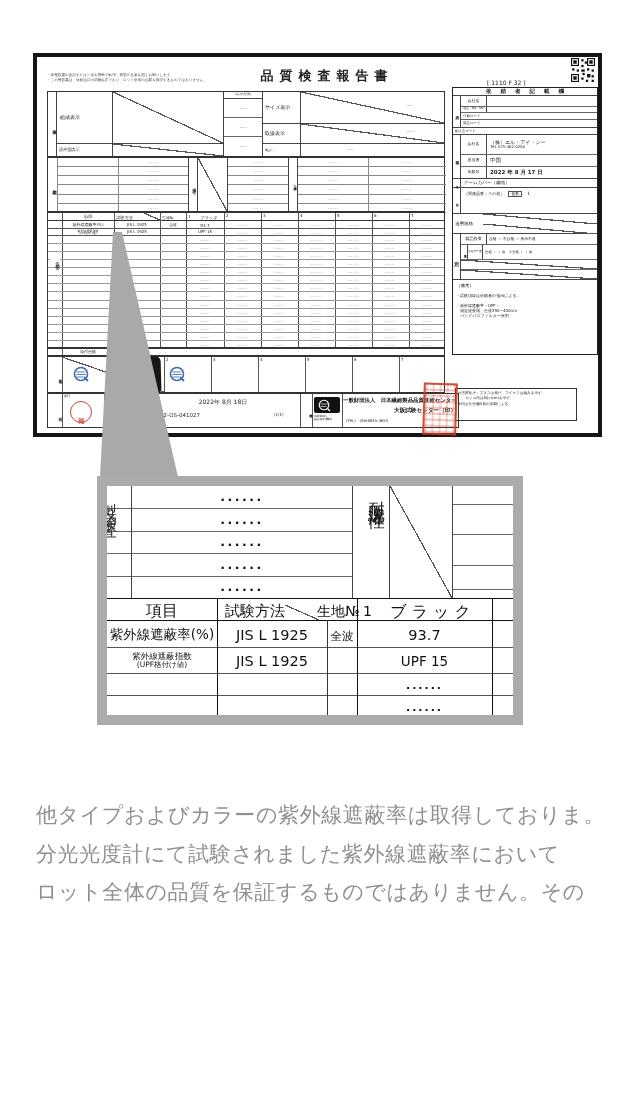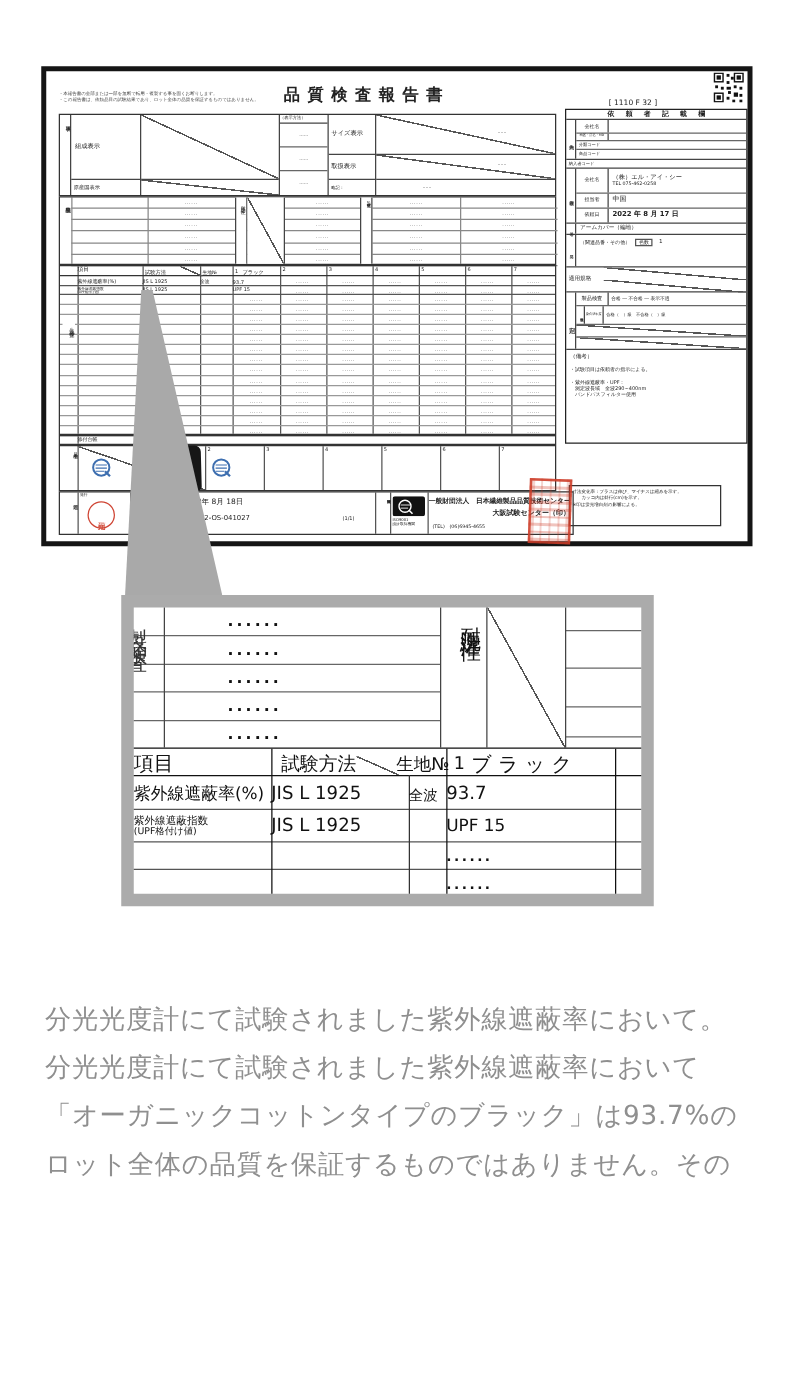--- a/index.html
+++ b/index.html
@@ -1,20 +1,20 @@
 <!DOCTYPE html>
 <html><head>
 <meta charset="utf-8">
 <style>
 *{margin:0;padding:0;box-sizing:border-box}
 html,body{width:640px;height:1118px;background:#fff;overflow:hidden}
 body{font-family:"DejaVu Sans","Liberation Sans",sans-serif;color:#222;position:relative}
 .a{position:absolute}
 .vt{writing-mode:vertical-rl;text-orientation:upright}
-.c{}
+.c{text-align:center}
 .r{text-align:right}
 .fx{display:flex;align-items:center}
 .dg{background:linear-gradient(to right top,transparent calc(50% - .6px),#555 calc(50% - .6px),#555 calc(50% + .6px),transparent calc(50% + .6px))}
 .pre{white-space:pre-line}
 .f26{font-size:2.6px;line-height:1.1}.f3{font-size:3px;line-height:1.15}.f34{font-size:3.4px;line-height:1.2}
 .f38{font-size:3.8px;line-height:1.2}.f4{font-size:4px;line-height:1.2}.f42{font-size:4.2px;line-height:1.25}
 .f45{font-size:4.5px;line-height:1.25}.f5{font-size:5px;line-height:1.3}.f55{font-size:5.5px;line-height:1.3}
 .f6{font-size:6px;line-height:1.3}
 #doc{left:33px;top:53px;width:569px;height:384px;border:4px solid #151515;background:#fff;z-index:1}
 #panel{left:415px;top:30px;width:146px;height:268px;border:1px solid #222}
@@ -494,17 +494,16 @@
     <span class="a c" style="left:0;top:61px;width:110px;font-size:7.5px;color:#111">(UPF格付け値)</span>
     <span class="a c" style="left:110px;top:54px;width:110px;font-size:14.5px;color:#111">JIS L 1925</span>
     <span class="a c" style="left:250px;top:54px;width:135px;font-size:13.5px;color:#111">UPF 15</span>
     <span class="a c" style="left:250px;top:80px;width:135px;font-size:11px;font-weight:bold;letter-spacing:2px;color:#111">......</span>
     <span class="a c" style="left:250px;top:102px;width:135px;font-size:11px;font-weight:bold;letter-spacing:2px;color:#111">......</span>
   </div>
 </div>
 
 <div class="a" style="left:36px;top:801px;width:575px">
 
-    <div class="pline">分光光度計にて試験されました紫外線遮蔽率において。</div>
+    <div class="pline">他タイプおよびカラーの紫外線遮蔽率は取得しておりま。</div>
     <div class="pline">分光光度計にて試験されました紫外線遮蔽率において</div>
-    <div class="pline">「オーガニックコットンタイプのブラック」は93.7%の</div>
     <div class="pline">ロット全体の品質を保証するものではありません。その</div>
   </div>
 
 </body></html>

